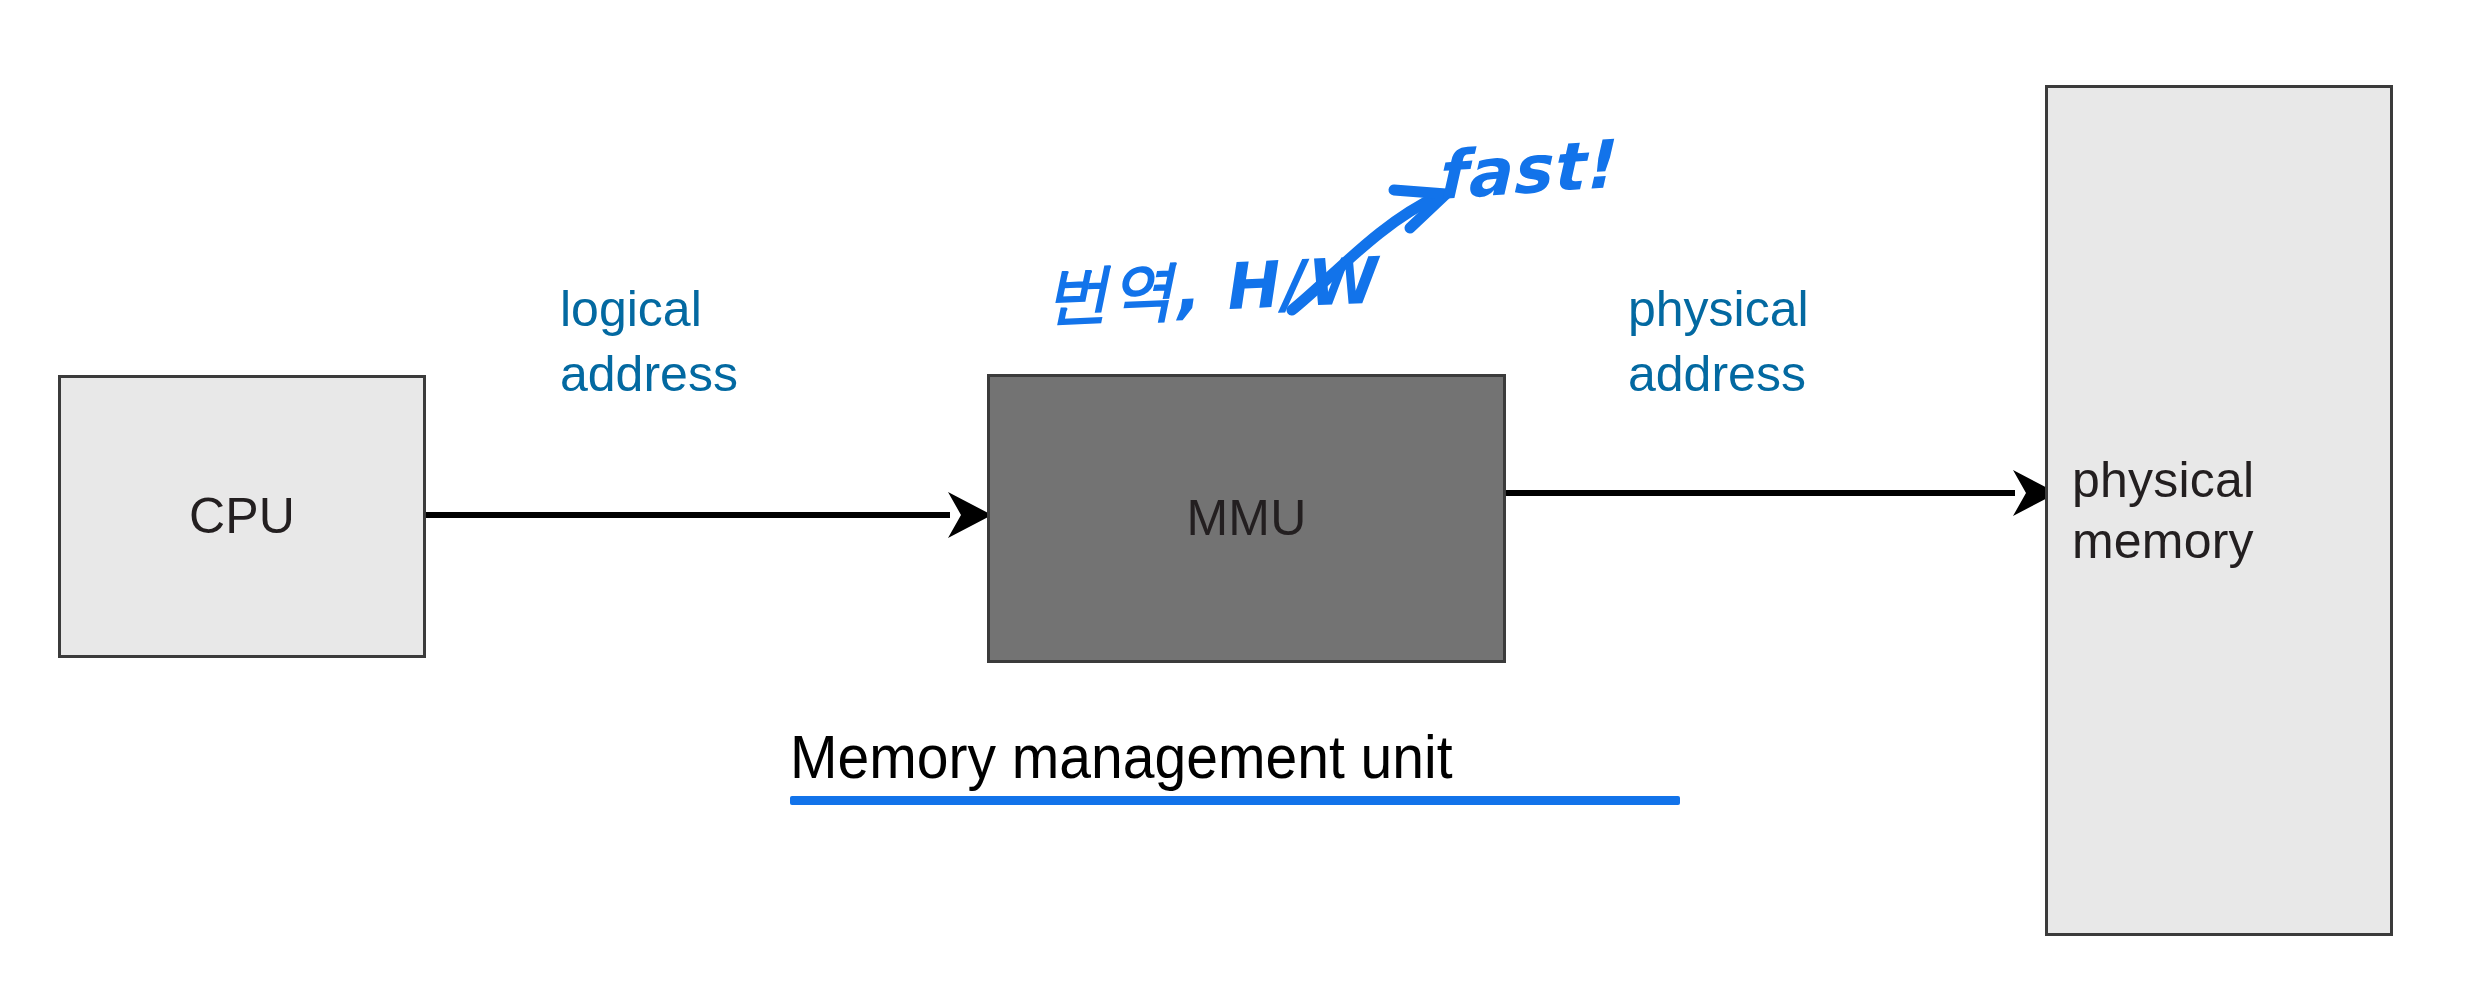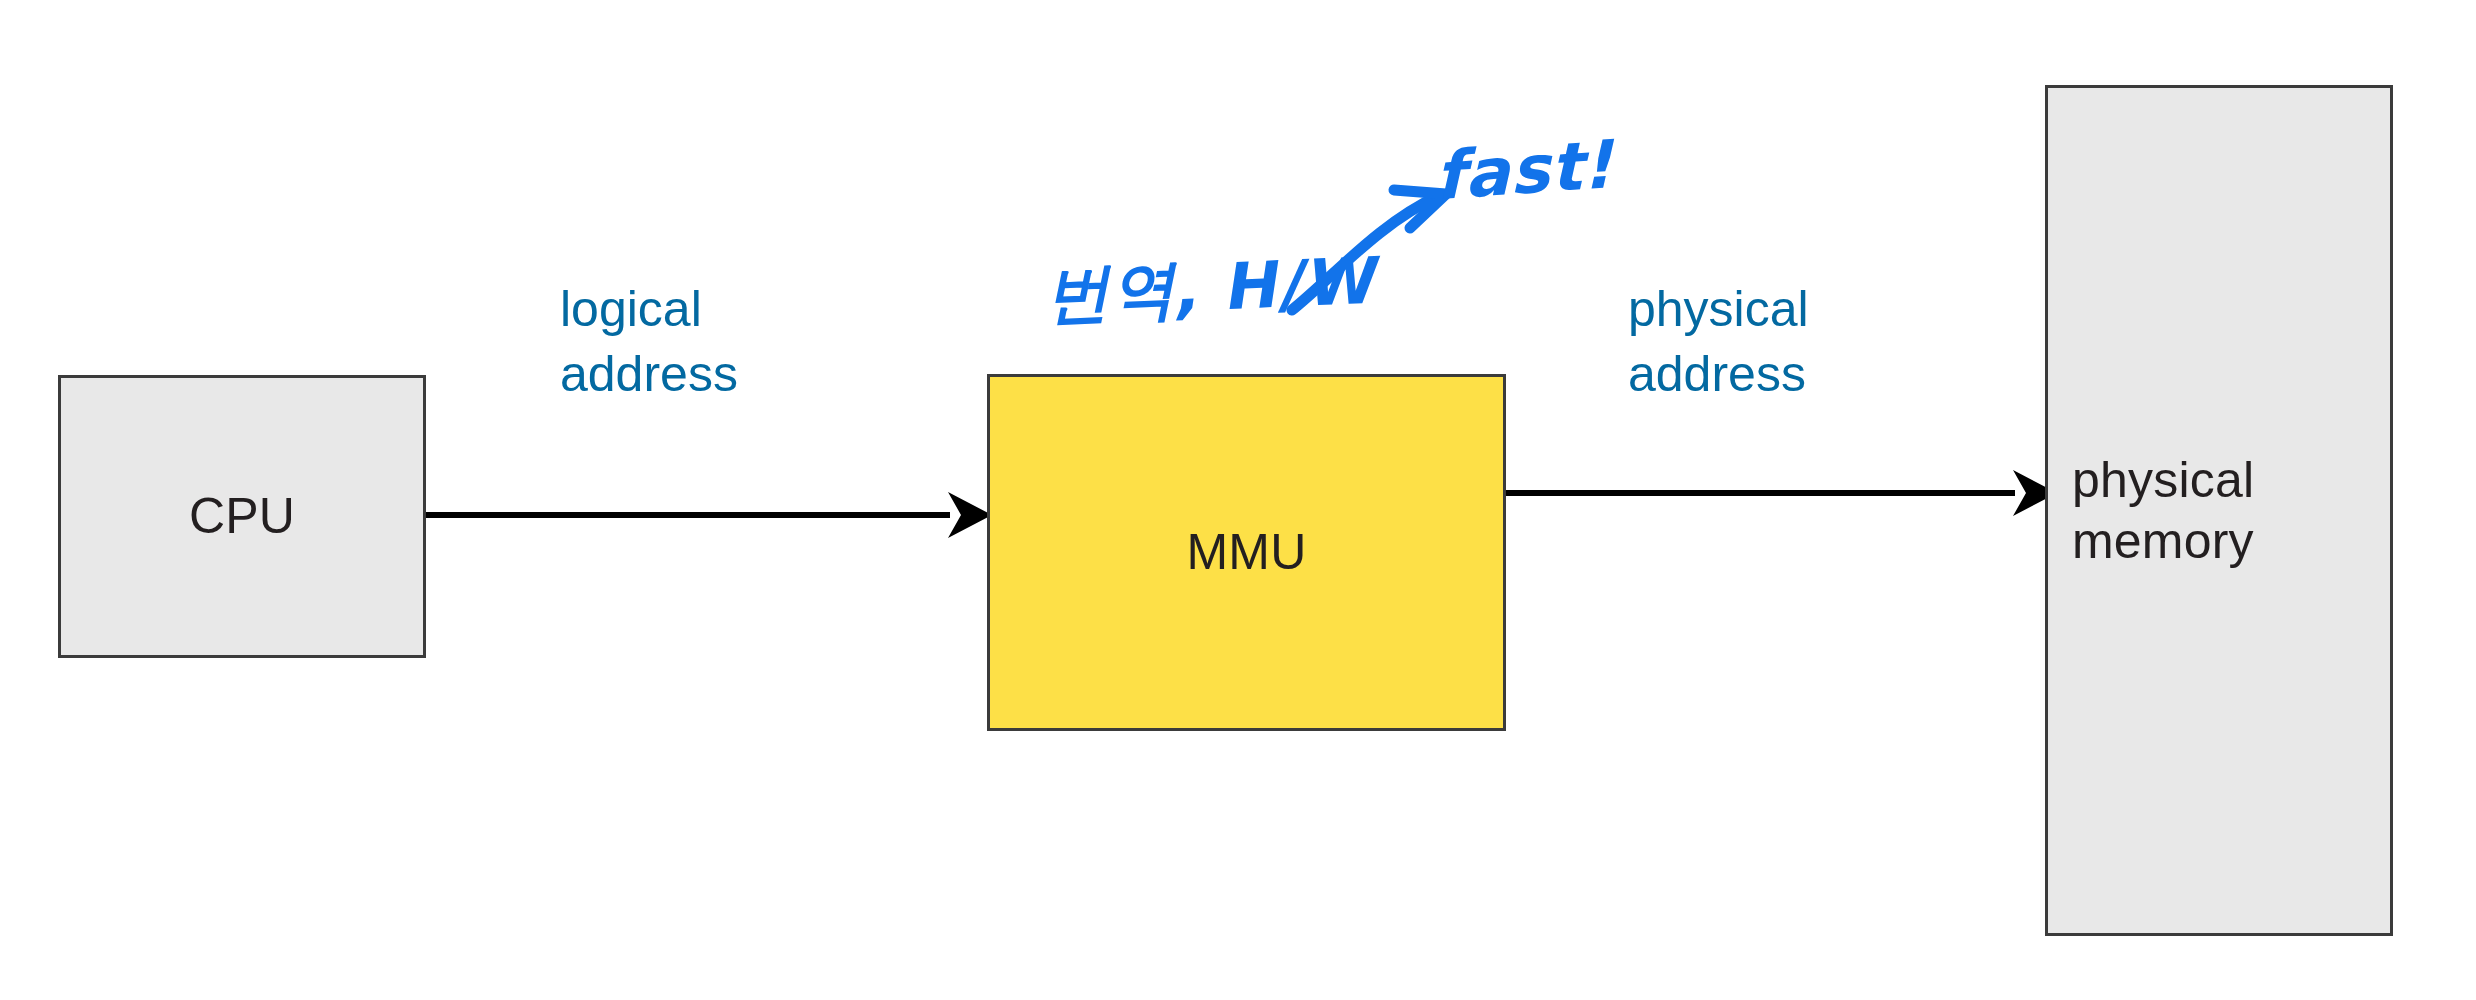--- a/index.html
+++ b/index.html
@@ -36,22 +36,22 @@
     left: 58px;
     top: 375px;
     width: 368px;
     height: 283px;
     background: #e8e8e8;
   }
   #mmu-box {
     left: 987px;
     top: 374px;
     width: 519px;
-    height: 357px;
-    background: #fde047;
+    height: 289px;
+    background: #737373;
   }
   #phys-mem-box {
     left: 2045px;
     top: 85px;
     width: 348px;
     height: 851px;
     background: #e8e8e8;
     align-items: center;
     justify-content: flex-start;
   }
@@ -164,20 +164,24 @@
   <svg class="arrow-svg" id="arrow-mmu-mem" width="555" height="70" viewBox="0 0 555 70">
     <line x1="6" y1="35" x2="515" y2="35" stroke="#000000" stroke-width="6"></line>
     <polygon points="513,12 557,35 513,58 526,35" fill="#000000"></polygon>
   </svg>
 
   <div class="box" id="phys-mem-box">
     <span class="box-label">physical
 memory</span>
   </div>
 
+  <div id="caption-block">
+    <div id="caption-text">Memory management unit</div>
+    <div id="caption-underline"></div>
+  </div>
 
   <div class="ink" id="ink-translate-hw">번역, H/W</div>
 
   <svg id="ink-curve-arrow" width="240" height="190" viewBox="0 0 240 190">
     <path d="M 22 160 C 62 128, 108 74, 168 46" stroke="#1273ea" stroke-width="11" fill="none" stroke-linecap="round"></path>
     <path d="M 124 40 L 176 44 L 140 78" stroke="#1273ea" stroke-width="11" fill="none" stroke-linecap="round" stroke-linejoin="round"></path>
   </svg>
 
   <div class="ink" id="ink-fast">fast!</div>
 

